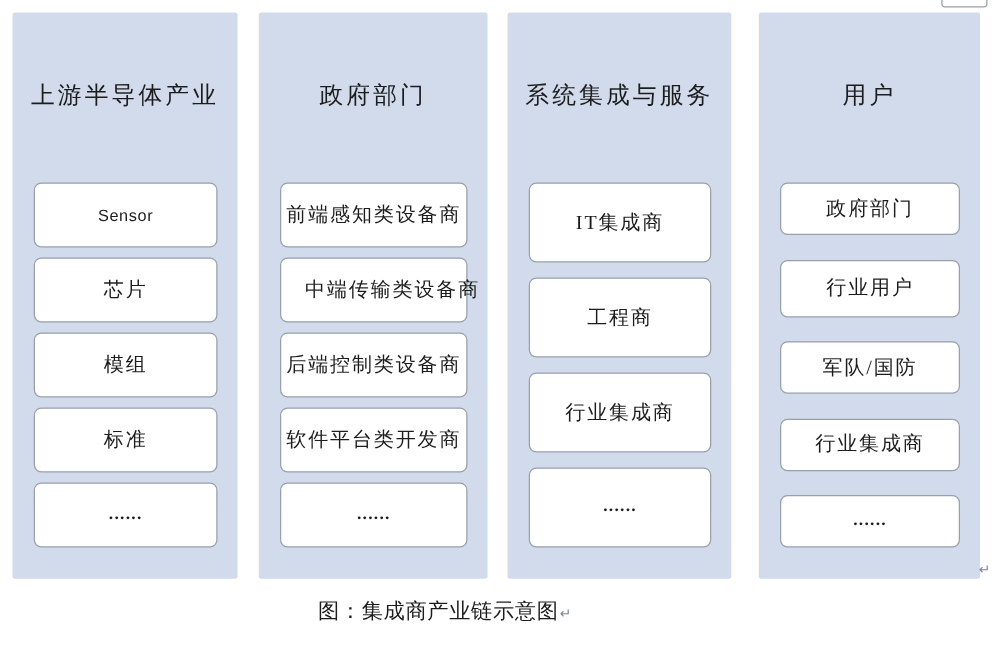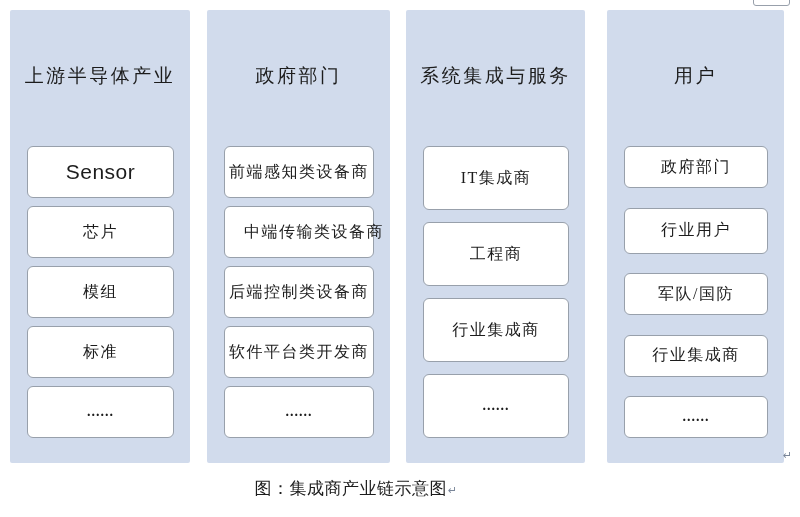--- a/index.html
+++ b/index.html
@@ -44,21 +44,21 @@
     border:1px solid var(--box-border);
     border-radius:6px;
     display:flex;align-items:center;justify-content:center;
     font-size:16px;
     letter-spacing:1.5px;
     white-space:nowrap;
     color:var(--text);
   }
   .item-box.latin{
     font-family:"Liberation Sans","DejaVu Sans",sans-serif;
-    font-size:21px;
+    font-size:13px;
     letter-spacing:0.5px;
   }
   .item-box.dots{
     letter-spacing:1px;
     font-weight:bold;
     font-size:14px;
   }
   .caption{
     position:absolute;
     top:477px;left:0;width:712px;

